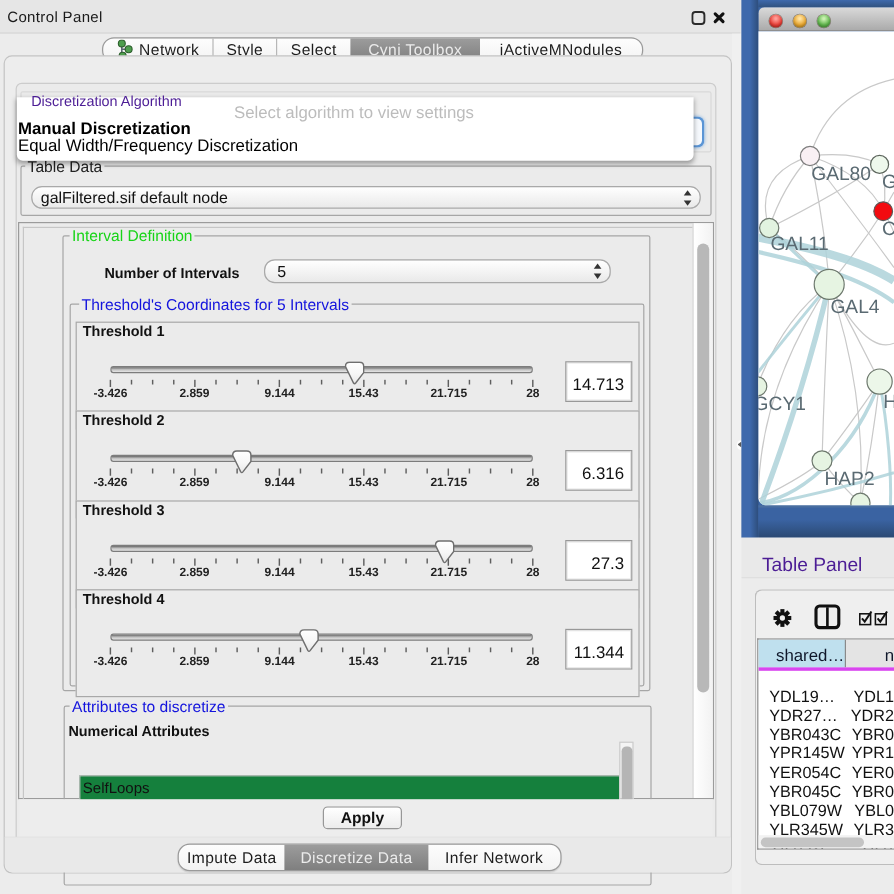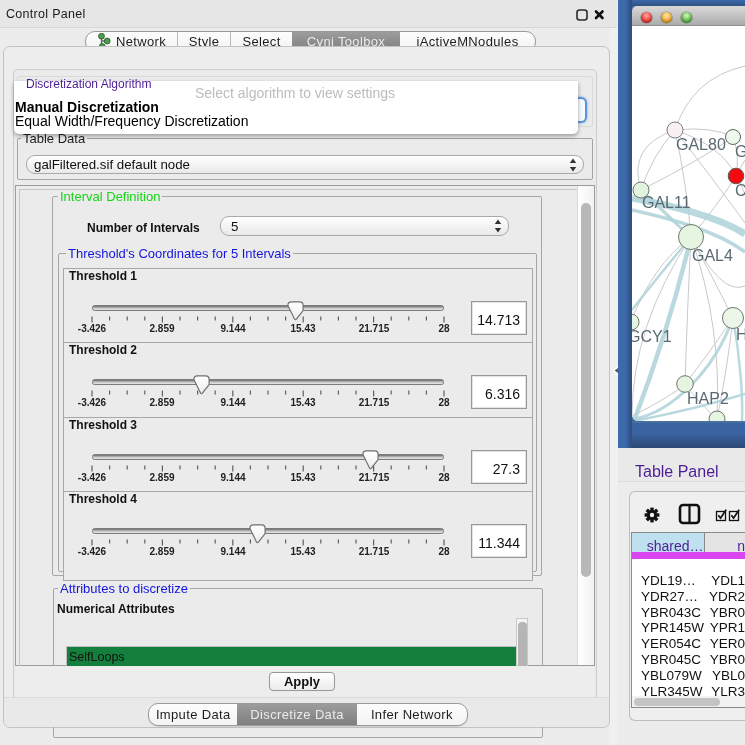--- a/index.html
+++ b/index.html
@@ -408,21 +408,21 @@
   <line x1="49.5" y1="3" x2="49.5" y2="19" stroke="#111" stroke-width="2.2"></line>
   <g stroke="#111" fill="none">
    <rect x="76.5" y="8.5" width="9" height="9" stroke-width="1.3"></rect>
    <path d="M78.3 12.3 L80.6 15 L86.2 6.6" stroke-width="1.7"></path>
    <rect x="89.5" y="8.5" width="9" height="9" stroke-width="1.3"></rect>
    <path d="M91.3 12.3 L93.6 15 L99.2 6.6" stroke-width="1.7"></path>
   </g>
  </g>
 </svg>
 <div class="ab" style="left:631px;top:532px;width:114px;height:176px;background:#ffffff;border:1px solid #8a8a8a;border-right:none;overflow:hidden">
- <div style="display:flex;height:26px;border-bottom:7px solid #d946ef;font-size:14px;color:#4c1d95">
+ <div style="display:flex;height:26px;border-bottom:3px solid #d946ef;font-size:14px;color:#0f172a">
   <div style="width:76px;background:#bfe0ee;border-right:1px solid #8a8a8a;text-align:center;text-indent:14px;line-height:27px">shared…</div>
   <div style="flex:1;background:#e4e4e4;padding-left:32px;line-height:27px">n</div>
  </div>
  <div style="font-size:13.5px;color:#111;line-height:15.8px;padding-top:14px">
   <div style="display:flex">
         <div style="width:84px;padding-left:9px">YDL19…</div>
         <div>YDL1</div>
       </div>
   <div style="display:flex">
         <div style="width:84px;padding-left:9px">YDR27…</div>

